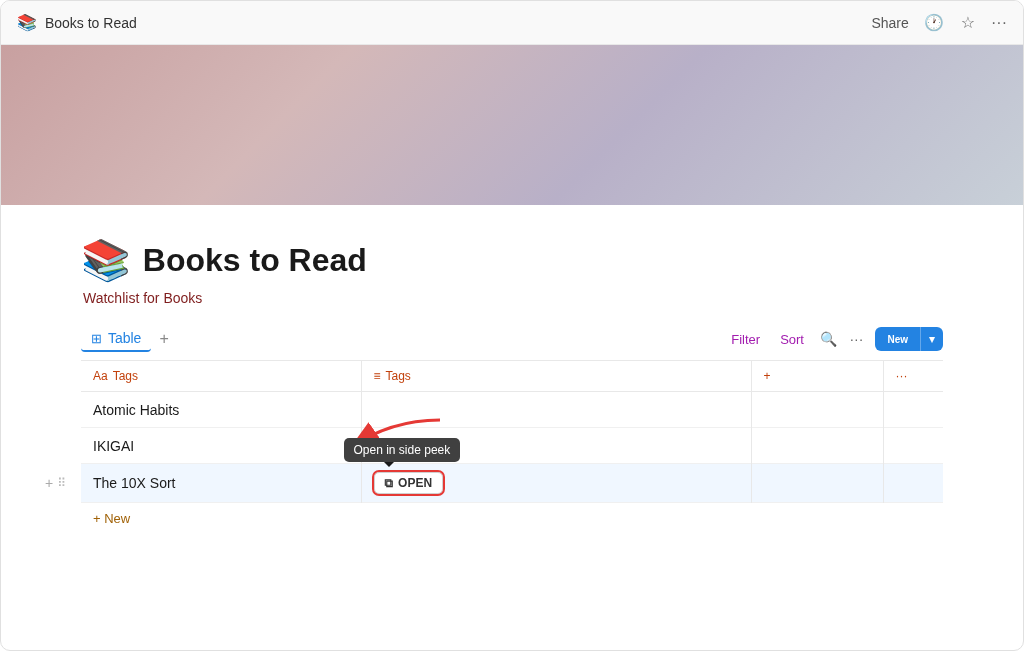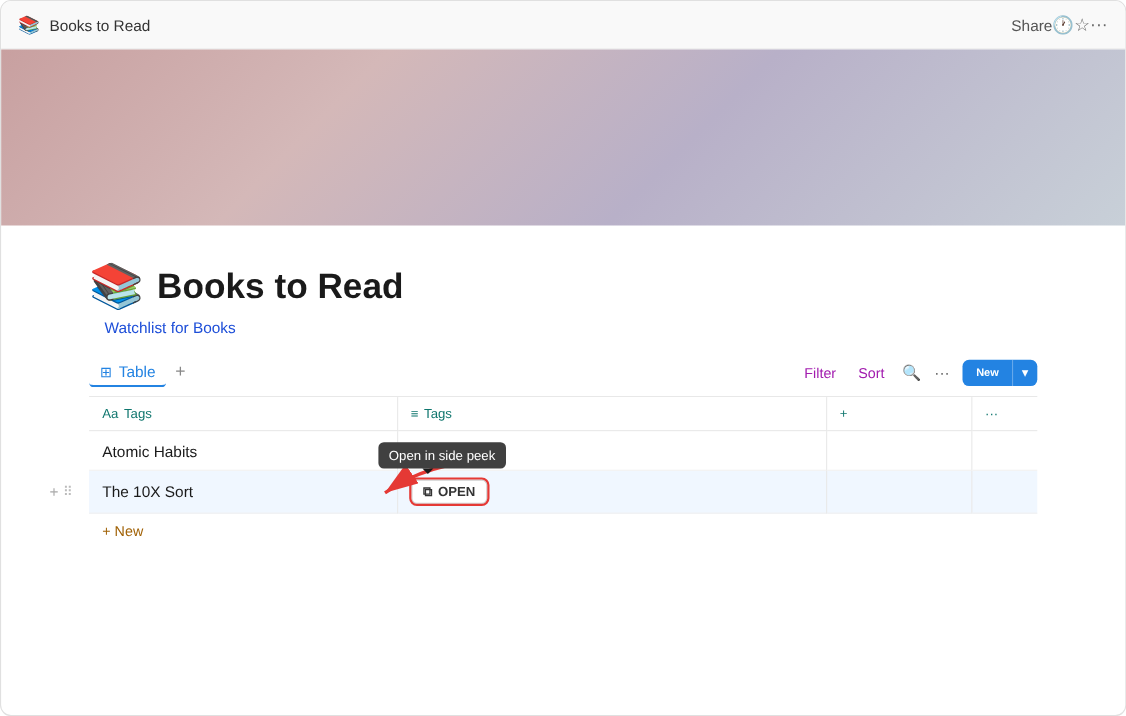--- a/index.html
+++ b/index.html
@@ -32,20 +32,21 @@
       font-size: 16px;
     }
     .top-bar-title {
       font-size: 14px;
       font-weight: 500;
       color: #333;
     }
     .top-bar-right {
       display: flex;
       align-items: center;
+      gap: 16px;
     }
     .top-bar-share {
       font-size: 14px;
       color: #555;
       cursor: pointer;
     }
     .top-bar-icon {
       font-size: 16px;
       color: #666;
       cursor: pointer;
@@ -72,23 +73,23 @@
     .page-emoji {
       font-size: 40px;
     }
     .page-title {
       font-size: 32px;
       font-weight: 700;
       color: #1a1a1a;
     }
     .page-subtitle {
       font-size: 14px;
-      color: #1d4ed8;
+      color: #7f1d1d;
       margin-bottom: 20px;
-      margin-left: 14px;
+      margin-left: 2px;
     }
 
     
     .view-toolbar {
       display: flex;
       align-items: center;
       justify-content: space-between;
       border-bottom: 1px solid #e8e8e8;
       padding-bottom: 8px;
       margin-bottom: 0;
@@ -179,21 +180,21 @@
       border-collapse: collapse;
       margin-top: 0;
     }
     .db-table thead tr th {
       border-bottom: 1px solid #e8e8e8;
       border-right: 1px solid #e8e8e8;
       padding: 8px 12px;
       text-align: left;
       font-size: 12px;
       font-weight: 500;
-      color: #0f766e;
+      color: #c2410c;
       background: #fff;
     }
     .db-table thead tr th:first-child {
       width: 280px;
     }
     .db-table thead tr th:last-child {
       border-right: none;
       width: 60px;
     }
     .col-header-content {
@@ -397,20 +398,30 @@
           <td>
             <div class="cell-name">
               <span>Atomic Habits</span>
             </div>
           </td>
           <td></td>
           <td></td>
           <td></td>
         </tr>
 
+        <tr>
+          <td>
+            <div class="cell-name">
+              <span>IKIGAI</span>
+            </div>
+          </td>
+          <td></td>
+          <td></td>
+          <td></td>
+        </tr>
 
         <tr class="active-row">
           <td>
             <div class="cell-name" style="position:relative;">
               <div class="row-controls">
                 <span class="add-row">+</span>
                 <span class="drag-handle">⠿</span>
               </div>
               <span>The 10X Sort</span>
             </div>

